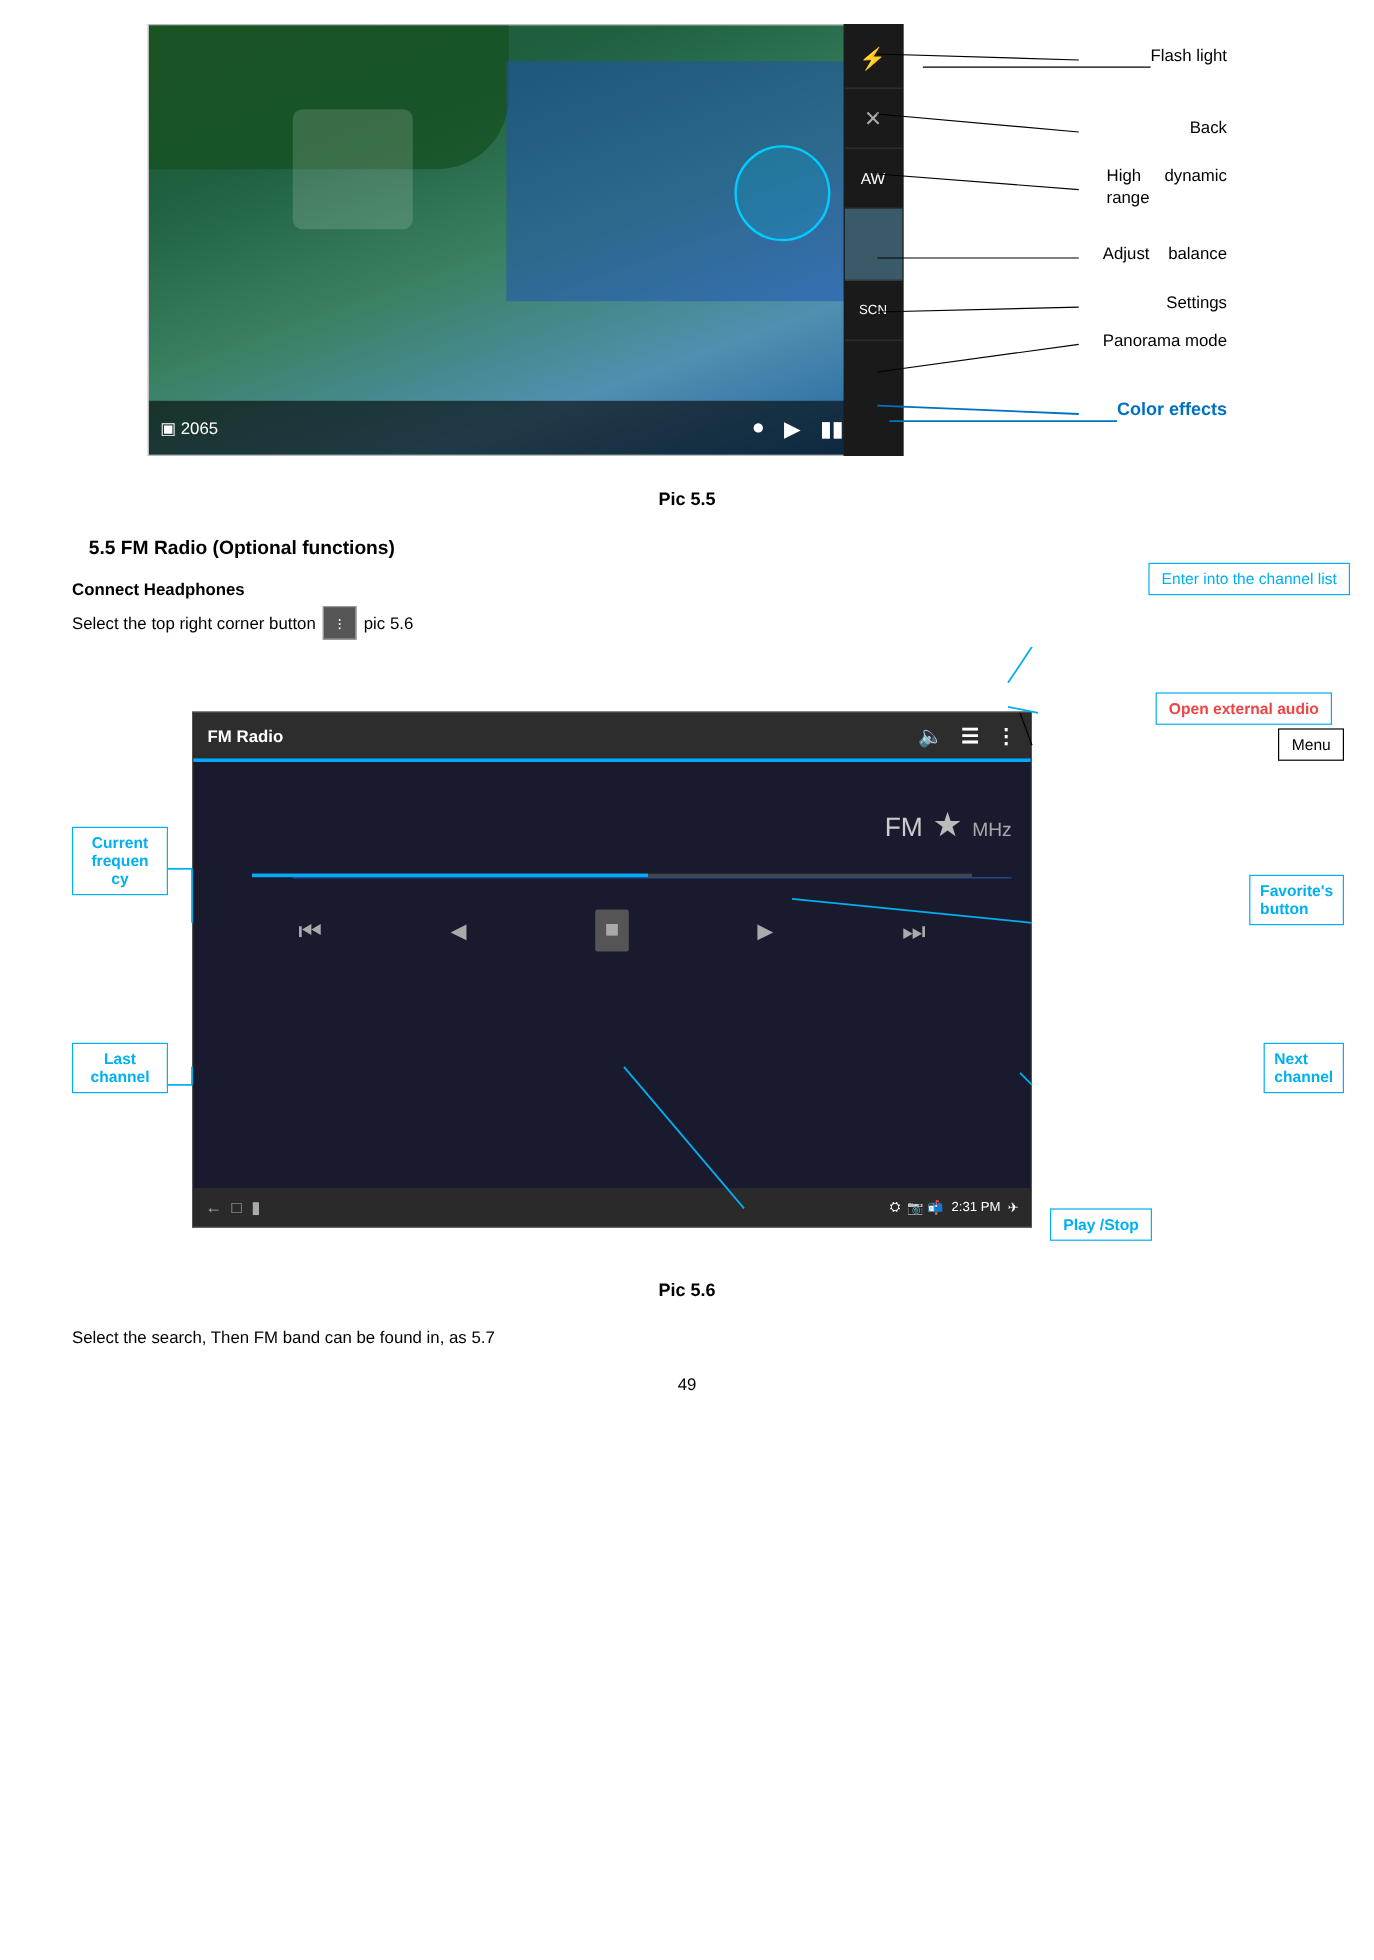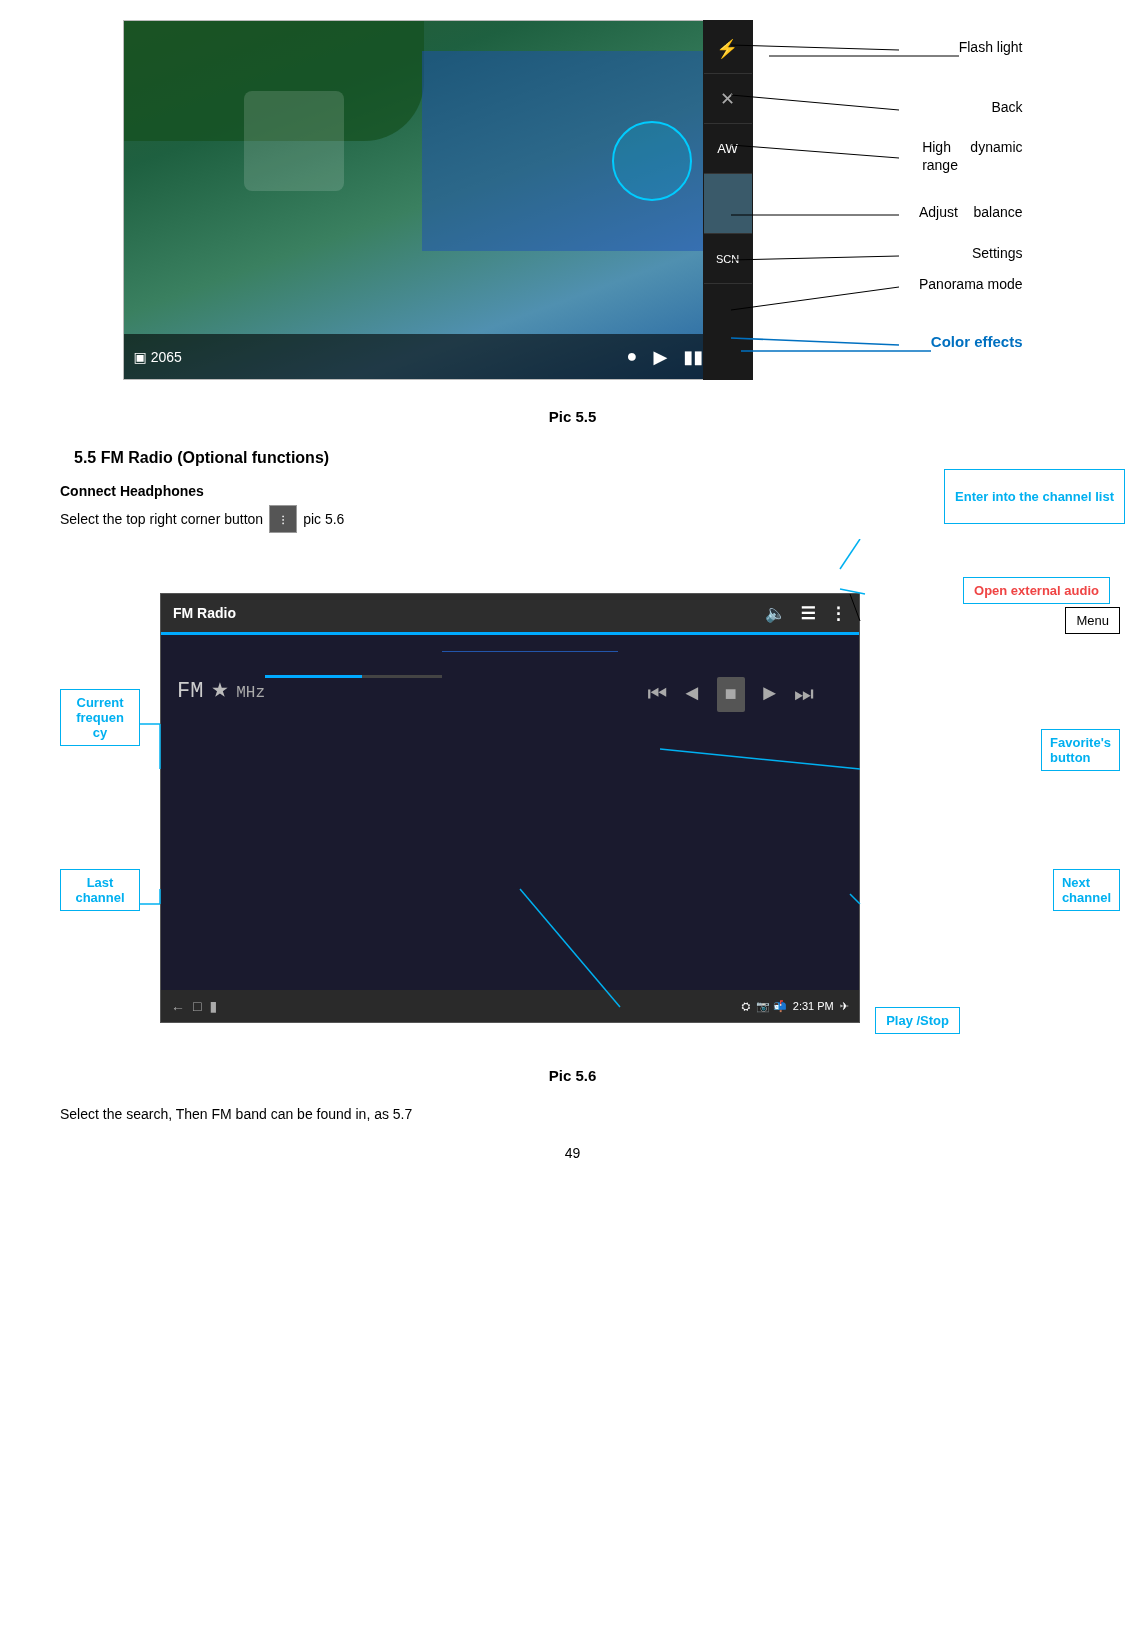--- a/index.html
+++ b/index.html
@@ -140,21 +140,21 @@
 
 <div style="margin-bottom:6px;">
   <div class="body-bold">Connect Headphones</div>
 </div>
 
 <div style="display:flex;align-items:center;margin-bottom:6px;position:relative;">
   <span style="font-size:14px;">Select the top right corner button</span>
   <span style="display:inline-block;width:28px;height:28px;background:#555;border:1px solid #999;margin:0 6px;text-align:center;line-height:28px;color:#fff;font-size:12px;">⁝</span>
   <span style="font-size:14px;">pic 5.6</span>
 
-  <div style="position:absolute;right:-40px;top:-36px;border:1.5px solid #00b0f0;color:#00b0f0;font-weight:bold;font-size:13px;padding:19px 10px;background:#fff;">
+  <div style="position:absolute;right:-40px;top:-36px;border:1.5px solid #00b0f0;color:#00b0f0;font-weight:normal;font-size:13px;padding:5px 10px;background:#fff;">
     <span>Enter into the channel list</span>
   </div>
 </div>
 
 <div style="position:relative;width:1060px;height:520px;margin:0 auto;">
 
   <div style="position:absolute;left:0;top:150px;border:1.5px solid #00b0f0;color:#00b0f0;font-weight:bold;font-size:13px;padding:5px 8px;background:#fff;width:80px;text-align:center;">
     <span>Current<br>frequen<br>cy</span>
   </div>
 
@@ -168,21 +168,21 @@
       <span>FM Radio</span>
       <div style="display:flex;gap:14px;color:#fff;font-size:17px;">
         <span>🔈</span>
         <span>☰</span>
         <span>⋮</span>
       </div>
     </div>
 
     <div style="width:100%;height:3px;background:#00aaff;"></div>
 
-    <div style="display:flex;flex-direction:row;align-items:flex-start;padding:16px;font-family:Liberation Mono, monospace;">
+    <div style="display:flex;flex-direction:column;align-items:flex-end;padding:16px;">
 
       <div style="display:flex;align-items:baseline;gap:8px;margin-top:20px;">
         <span style="font-size:22px;color:#ccc;">FM</span>
         <span style="font-size:28px;color:#bbb;">★</span>
         <span style="font-size:16px;color:#aaa;">MHz</span>
       </div>
 
       <div style="width:90%;height:3px;background:#444;margin:24px auto 0;">
         <div style="width:55%;height:100%;background:#00aaff;"></div>
       </div>

